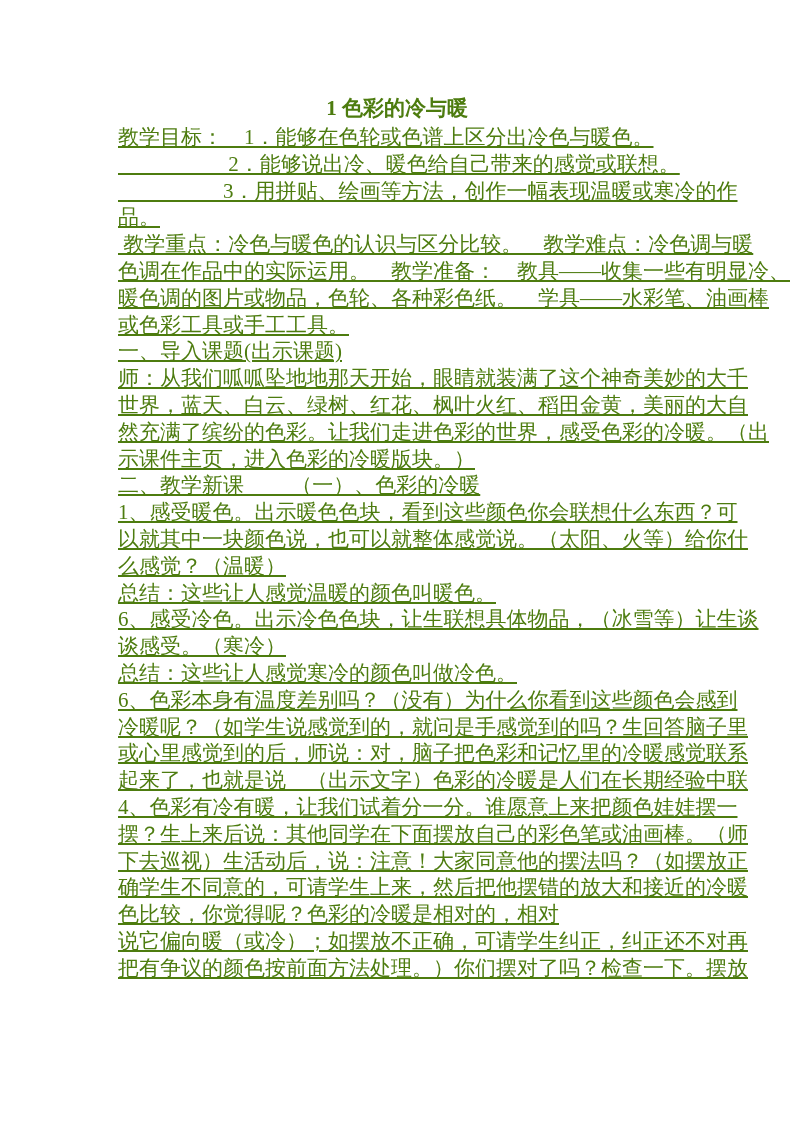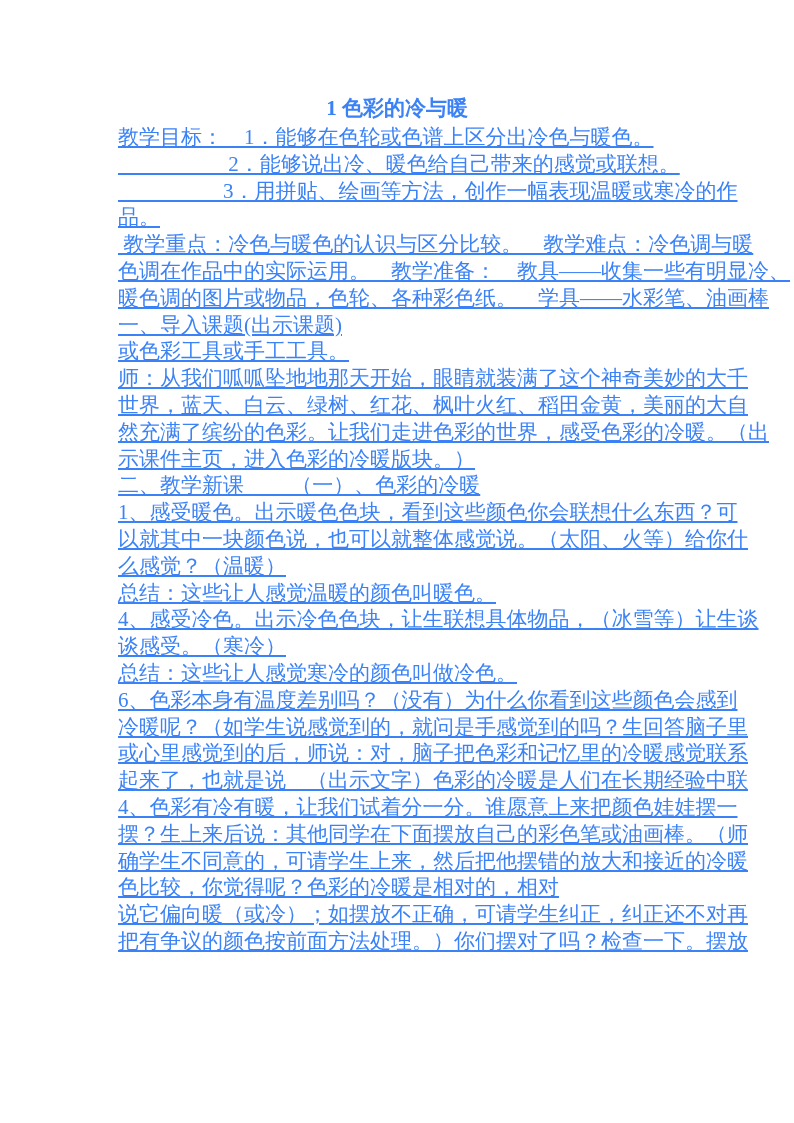--- a/index.html
+++ b/index.html
@@ -5,21 +5,21 @@
   html, body {
     margin: 0;
     padding: 0;
     background: #ffffff;
   }
   .page {
     position: relative;
     width: 794px;
     height: 1123px;
     background: #ffffff;
-    color: #3b82f6;
+    color: #4d7c0f;
     font-family: "Liberation Serif", "DejaVu Serif", serif;
     overflow: hidden;
   }
   .content {
     position: absolute;
     left: 118px;
     top: 92px;
     width: 558px;
   }
   .doc-title {
@@ -44,38 +44,39 @@
 <div class="page">
   <div class="content">
     <div class="doc-title">1 色彩的冷与暖</div>
     <div class="line">教学目标：　1．能够在色轮或色谱上区分出冷色与暖色。</div>
     <div class="line">　　　　　 2．能够说出冷、暖色给自己带来的感觉或联想。</div>
     <div class="line">　　　　　3．用拼贴、绘画等方法，创作一幅表现温暖或寒冷的作</div>
     <div class="line">品。</div>
     <div class="line"> 教学重点：冷色与暖色的认识与区分比较。　教学难点：冷色调与暖</div>
     <div class="line">色调在作品中的实际运用。　教学准备：　教具——收集一些有明显冷、</div>
     <div class="line">暖色调的图片或物品，色轮、各种彩色纸。　学具——水彩笔、油画棒</div>
+    <div class="line">或色彩工具或手工工具。</div>
     <div class="line">一、导入课题(出示课题)</div>
-    <div class="line">或色彩工具或手工工具。</div>
     <div class="line">师：从我们呱呱坠地地那天开始，眼睛就装满了这个神奇美妙的大千</div>
     <div class="line">世界，蓝天、白云、绿树、红花、枫叶火红、稻田金黄，美丽的大自</div>
     <div class="line">然充满了缤纷的色彩。让我们走进色彩的世界，感受色彩的冷暖。（出</div>
     <div class="line">示课件主页，进入色彩的冷暖版块。）</div>
     <div class="line">二、教学新课　　 （一）、色彩的冷暖</div>
     <div class="line">1、感受暖色。出示暖色色块，看到这些颜色你会联想什么东西？可</div>
     <div class="line">以就其中一块颜色说，也可以就整体感觉说。（太阳、火等）给你什</div>
     <div class="line">么感觉？（温暖）</div>
     <div class="line">总结：这些让人感觉温暖的颜色叫暖色。</div>
-    <div class="line">4、感受冷色。出示冷色色块，让生联想具体物品，（冰雪等）让生谈</div>
+    <div class="line">6、感受冷色。出示冷色色块，让生联想具体物品，（冰雪等）让生谈</div>
     <div class="line">谈感受。（寒冷）</div>
     <div class="line">总结：这些让人感觉寒冷的颜色叫做冷色。</div>
     <div class="line">6、色彩本身有温度差别吗？（没有）为什么你看到这些颜色会感到</div>
     <div class="line">冷暖呢？（如学生说感觉到的，就问是手感觉到的吗？生回答脑子里</div>
     <div class="line">或心里感觉到的后，师说：对，脑子把色彩和记忆里的冷暖感觉联系</div>
     <div class="line">起来了，也就是说　（出示文字）色彩的冷暖是人们在长期经验中联</div>
     <div class="line">4、色彩有冷有暖，让我们试着分一分。谁愿意上来把颜色娃娃摆一</div>
     <div class="line">摆？生上来后说：其他同学在下面摆放自己的彩色笔或油画棒。（师</div>
+    <div class="line">下去巡视）生活动后，说：注意！大家同意他的摆法吗？（如摆放正</div>
     <div class="line">确学生不同意的，可请学生上来，然后把他摆错的放大和接近的冷暖</div>
     <div class="line">色比较，你觉得呢？色彩的冷暖是相对的，相对</div>
     <div class="line">说它偏向暖（或冷）；如摆放不正确，可请学生纠正，纠正还不对再</div>
     <div class="line">把有争议的颜色按前面方法处理。）你们摆对了吗？检查一下。摆放</div>
   </div>
 </div>
 
 </body></html>

